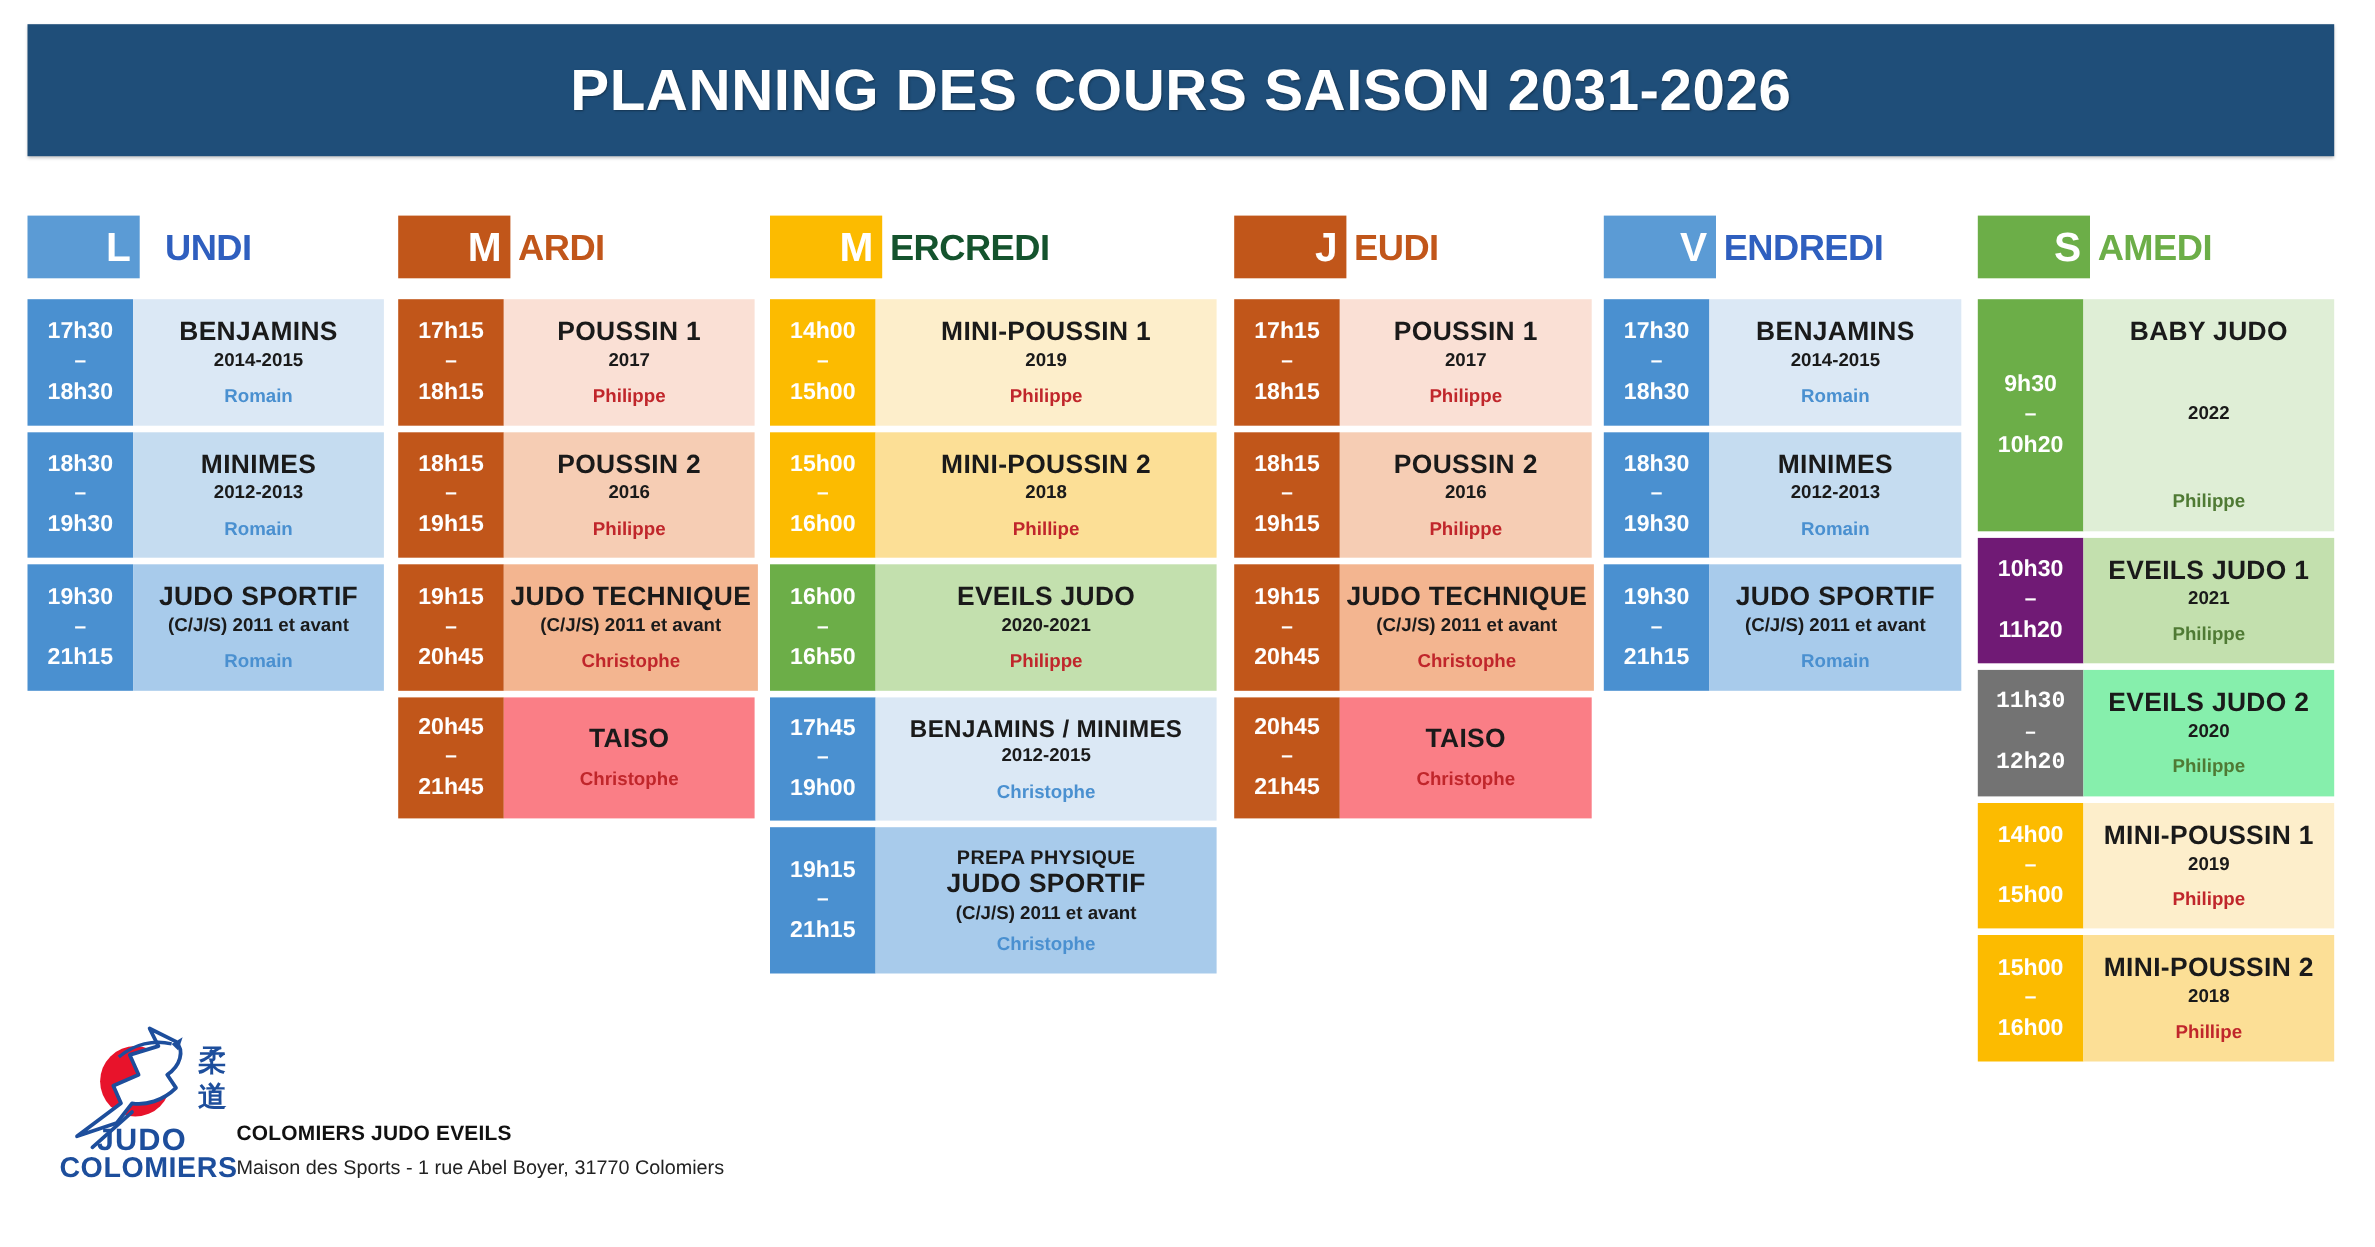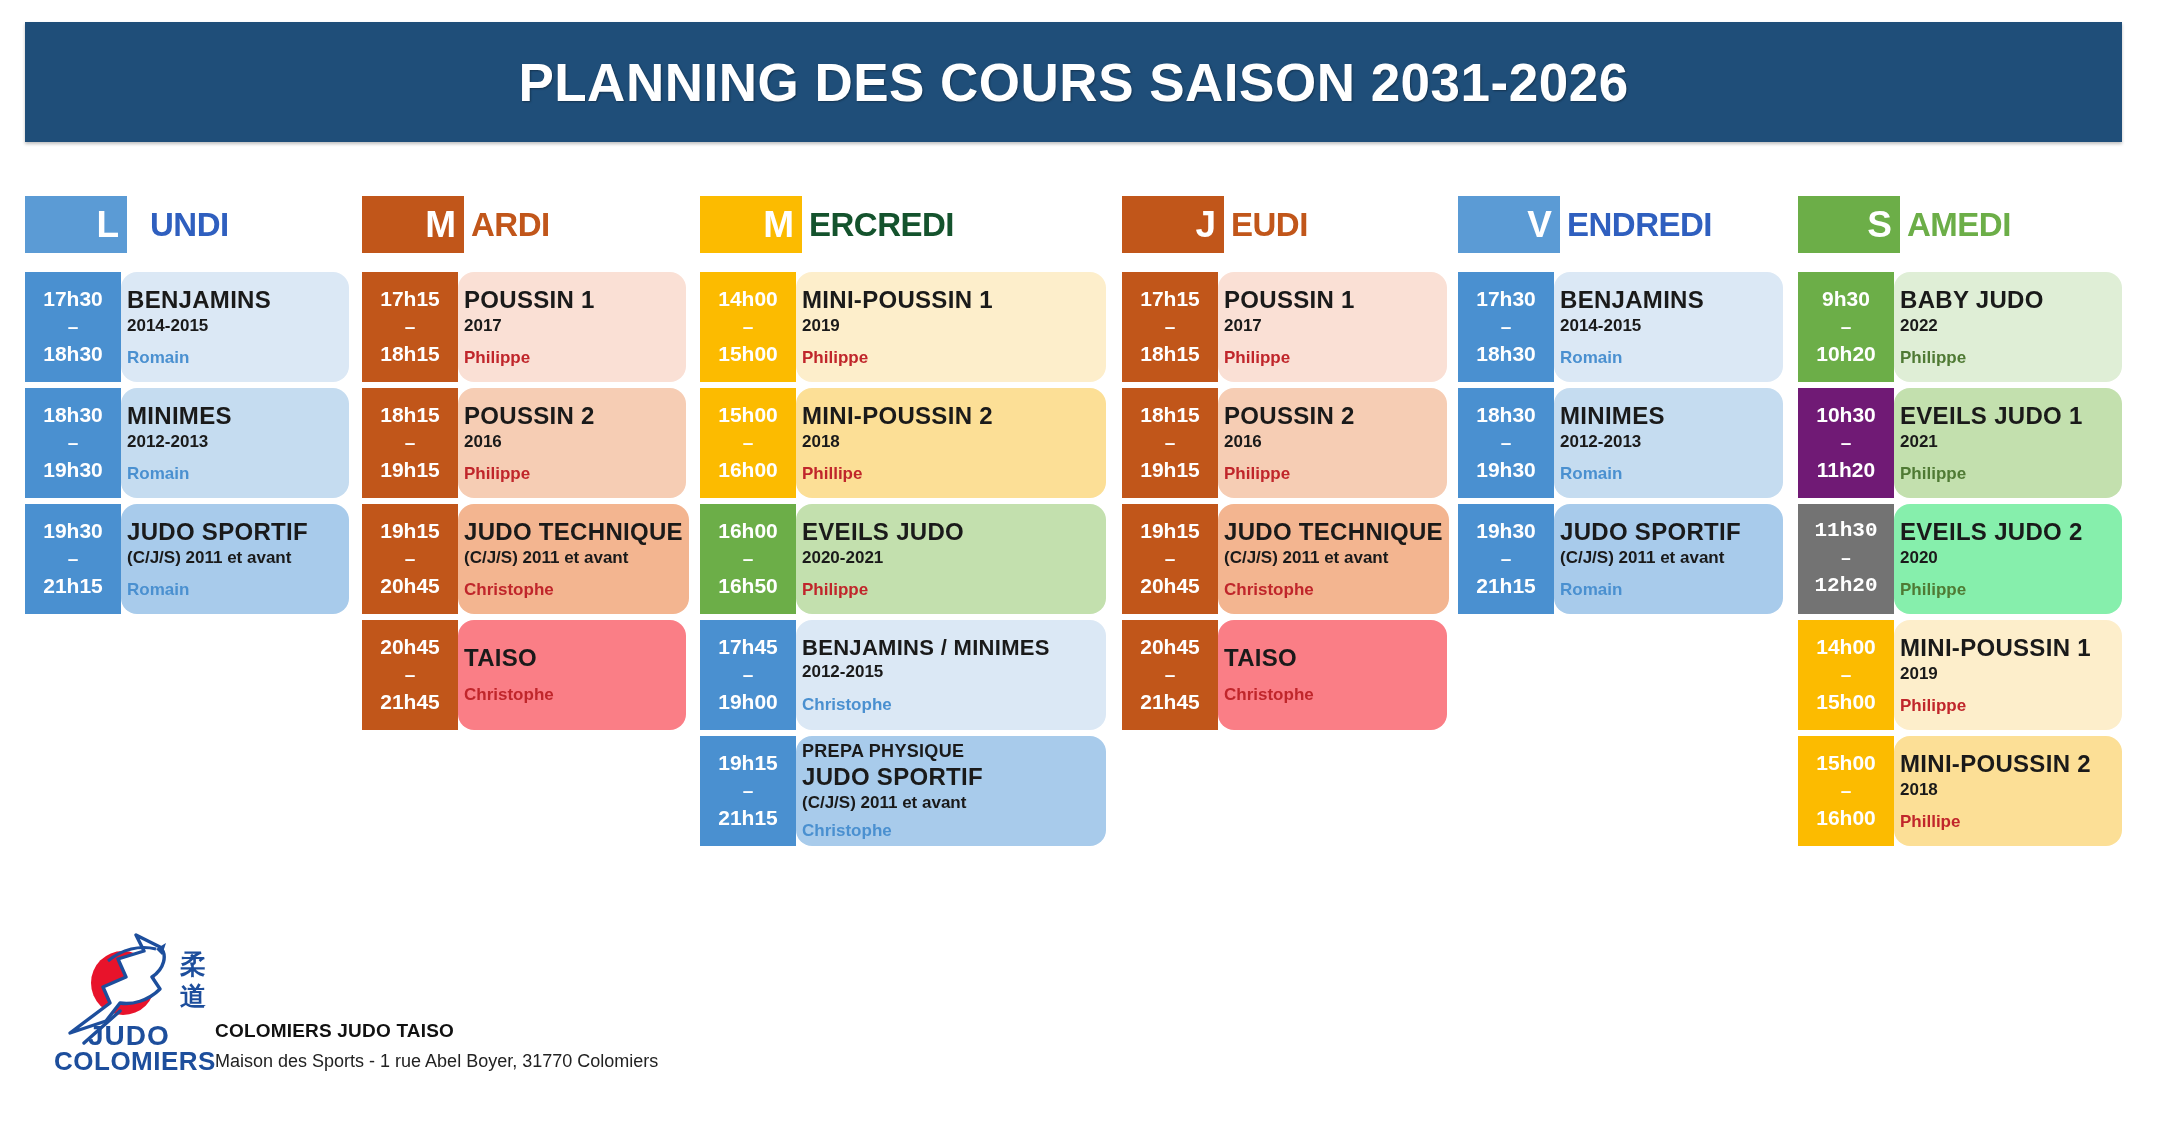--- a/index.html
+++ b/index.html
@@ -99,26 +99,25 @@
     font-weight:bold;
     line-height:1.55;
     font-family:"Liberation Sans", sans-serif;
     box-sizing:border-box;
   }
   .card-time .dash{ font-size:19px; line-height:1.2; }
   .card-body{
     flex:1 1 auto;
     display:flex;
     flex-direction:column;
-    align-items:flex-start;
+    align-items:center;
     justify-content:center;
-    padding:0 6px;
+    padding:16px 6px;
     box-sizing:border-box;
     text-align:center;
-    border-radius:16px;
   }
   .c-pre{
     font-size:18px;
     font-weight:bold;
     color:#1a1a1a;
     letter-spacing:.3px;
     line-height:1.25;
   }
   .c-title{
     font-size:24px;
@@ -444,21 +443,21 @@
       <div class="day-head">
         <div class="day-initial" style="background: rgb(108, 174, 72);">S</div>
         <div class="day-rest" style="color: rgb(108, 174, 72);">AMEDI</div>
       </div>
       <div class="card">
         <div class="card-time" style="background: rgb(108, 174, 72);">
           <div>9h30</div>
           <div class="dash">–</div>
           <div>10h20</div>
         </div>
-        <div class="card-body" style="background: rgb(223, 238, 214);">
+        <div class="card-body" style="background: rgb(223, 238, 214); gap: 48px;">
           <div class="c-title">BABY JUDO</div>
           <div class="c-years">2022</div>
           <div class="c-coach" style="color: rgb(79, 122, 52);">Philippe</div>
         </div>
       </div>
       <div class="card">
         <div class="card-time" style="background: #701a75;">
           <div>10h30</div>
           <div class="dash">–</div>
           <div>11h20</div>
@@ -524,15 +523,15 @@
       <text x="132" y="48" font-family="'DejaVu Sans', sans-serif" font-size="26" fill="#1d4e9c" font-weight="bold">柔</text>
       <text x="132" y="80" font-family="'DejaVu Sans', sans-serif" font-size="26" fill="#1d4e9c" font-weight="bold">道</text>
 
       <text x="40" y="120" font-family="'Liberation Sans', sans-serif" font-size="28" fill="#1d4e9c" font-weight="bold" letter-spacing="1">JUDO</text>
       <text x="6" y="145" font-family="'Liberation Sans', sans-serif" font-size="26" fill="#1d4e9c" font-weight="bold" letter-spacing="0.5">COLOMIERS</text>
     </svg>
   </div>
 </div>
 
 <div class="footer-text">
-  <div class="club-name">COLOMIERS JUDO TAISO</div>
+  <div class="club-name">COLOMIERS JUDO EVEILS</div>
   <div class="club-addr">Maison des Sports - 1 rue Abel Boyer, 31770 Colomiers</div>
 </div>
 
 </body></html>

